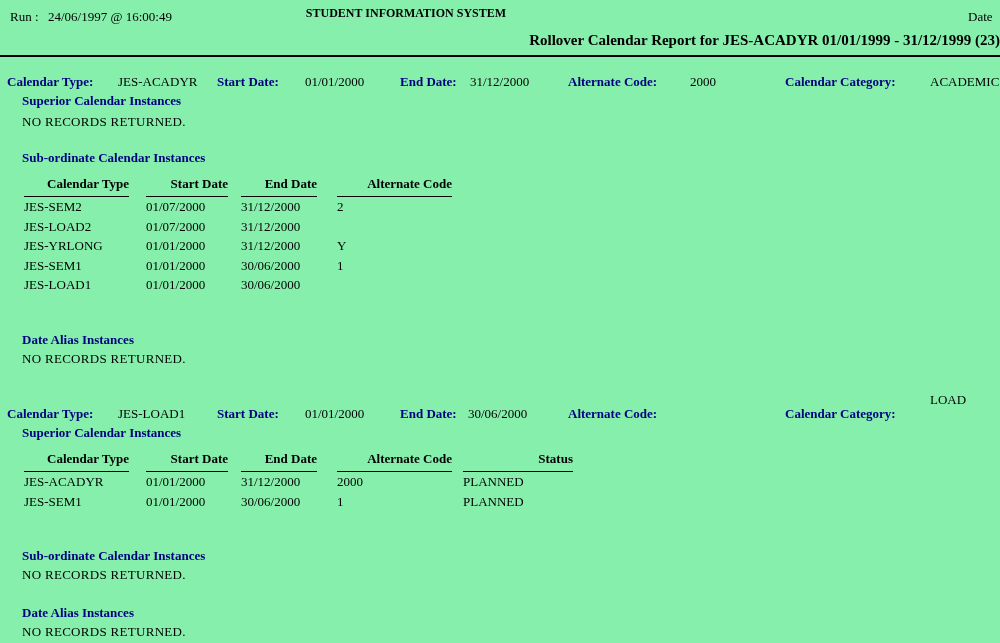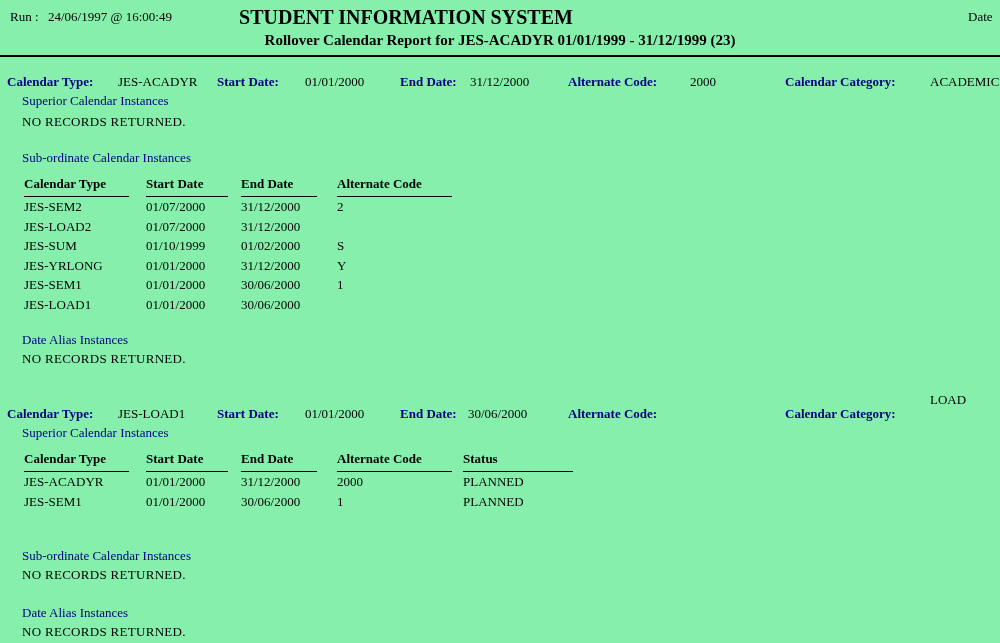--- a/index.html
+++ b/index.html
@@ -3,32 +3,32 @@
 <meta charset="utf-8">
 <style>
   html, body { margin:0; padding:0; background:#ffffff; }
   .page {
     position:relative; width:1000px; height:643px; background:#86efac;
     font-family:"Liberation Serif","DejaVu Serif",serif;
     font-size:13px; color:#000000; overflow:hidden;
   }
   .abs { position:absolute; white-space:nowrap; }
   .lbl { font-weight:bold; color:#000080; }
-  .heading { font-weight:normal; color:#000080; }
+  .heading { font-weight:bold; color:#000080; }
   .norec { color:#000000; letter-spacing:0.3px; }
-  .title   { position:absolute; left:0; width:812px; text-align:center; font-weight:bold; font-size:20px; white-space:nowrap; }
-  .subtitle{ position:absolute; left:0; width:1000px; text-align:center; font-weight:bold; font-size:15px; white-space:nowrap; }
+  .title   { position:absolute; left:0; width:812px; text-align:center; font-weight:bold; font-size:12px; white-space:nowrap; }
+  .subtitle{ position:absolute; left:0; width:1000px; text-align:right; font-weight:bold; font-size:15px; white-space:nowrap; }
   .hrule { position:absolute; left:0; width:1000px; height:2px; background:#000000; }
 
   .rtable { position:absolute; white-space:nowrap; }
   .trow { height:19.6px; line-height:19.6px; white-space:nowrap; }
   .thead { height:23px; }
   .tcell { display:inline-block; vertical-align:top; white-space:nowrap; overflow:visible; }
   .c0 { width:122px; } .c1 { width:95px; } .c2 { width:96px; } .c3 { width:126px; } .c4 { width:110px; }
-  .hul { display:inline-block; font-weight:bold; border-bottom:1.5px solid #000000; padding-bottom:2px; }
+  .hul { display:inline-block; font-weight:bold; border-bottom:1.5px solid #000000; padding-bottom:2px;text-align:right; }
   .hw0 { width:105px; } .hw1 { width:82px; } .hw2 { width:76px; } .hw3 { width:115px; } .hw4 { width:110px; }
 </style>
 </head>
 <body>
 
 <div class="page">
 
   <span class="abs" style="left:10px; top:9px;">Run :</span>
   <span class="abs" style="left:48px; top:9px;">24/06/1997 @ 16:00:49</span>
   <div class="title" style="top:6px;">STUDENT INFORMATION SYSTEM</div>
@@ -52,21 +52,20 @@
 
   <div class="abs heading" style="left:22px; top:150px;">Sub-ordinate Calendar Instances</div>
 
   <div class="rtable" style="left:24px; top:174px;">
     <div class="trow thead">
       <span class="tcell c0"><span class="hul hw0">Calendar Type</span></span><span class="tcell c1"><span class="hul hw1">Start Date</span></span><span class="tcell c2"><span class="hul hw2">End Date</span></span><span class="tcell c3"><span class="hul hw3">Alternate Code</span></span>
     </div>
     <div>
         <div class="trow"><span class="tcell c0">JES-SEM2</span><span class="tcell c1">01/07/2000</span><span class="tcell c2">31/12/2000</span><span class="tcell c3">2</span></div>
         <div class="trow"><span class="tcell c0">JES-LOAD2</span><span class="tcell c1">01/07/2000</span><span class="tcell c2">31/12/2000</span><span class="tcell c3"></span></div>
-        <div class="trow"><span class="tcell c0">JES-SUM</span><span class="tcell c1">01/10/1999</span><span class="tcell c2">01/02/2000</span><span class="tcell c3">S</span></div>
         <div class="trow"><span class="tcell c0">JES-YRLONG</span><span class="tcell c1">01/01/2000</span><span class="tcell c2">31/12/2000</span><span class="tcell c3">Y</span></div>
         <div class="trow"><span class="tcell c0">JES-SEM1</span><span class="tcell c1">01/01/2000</span><span class="tcell c2">30/06/2000</span><span class="tcell c3">1</span></div>
         <div class="trow"><span class="tcell c0">JES-LOAD1</span><span class="tcell c1">01/01/2000</span><span class="tcell c2">30/06/2000</span><span class="tcell c3"></span></div>
       </div>
   </div>
 
   <div class="abs heading" style="left:22px; top:332px;">Date Alias Instances</div>
   <div class="abs norec" style="left:22px; top:351px;">NO RECORDS RETURNED.</div>
 
   <span class="abs lbl" style="left:7px;   top:406px;">Calendar Type:</span>

